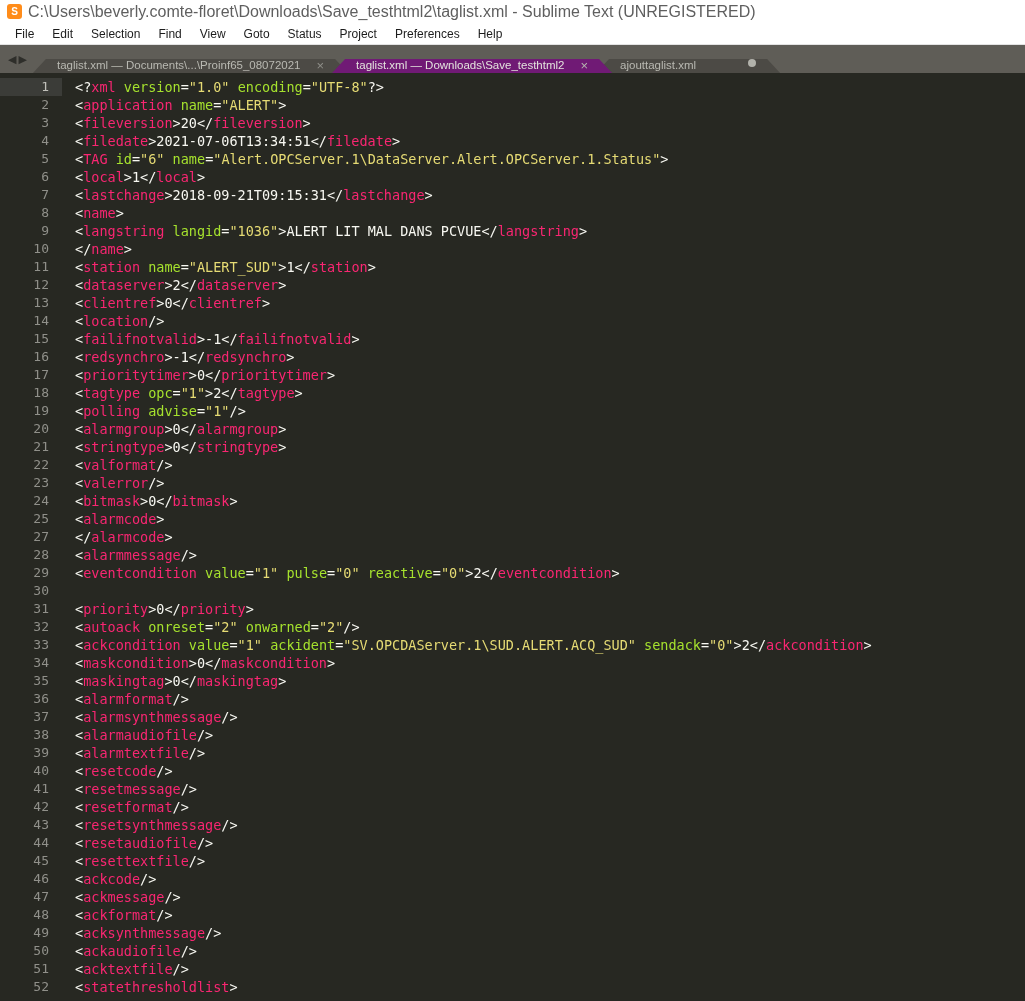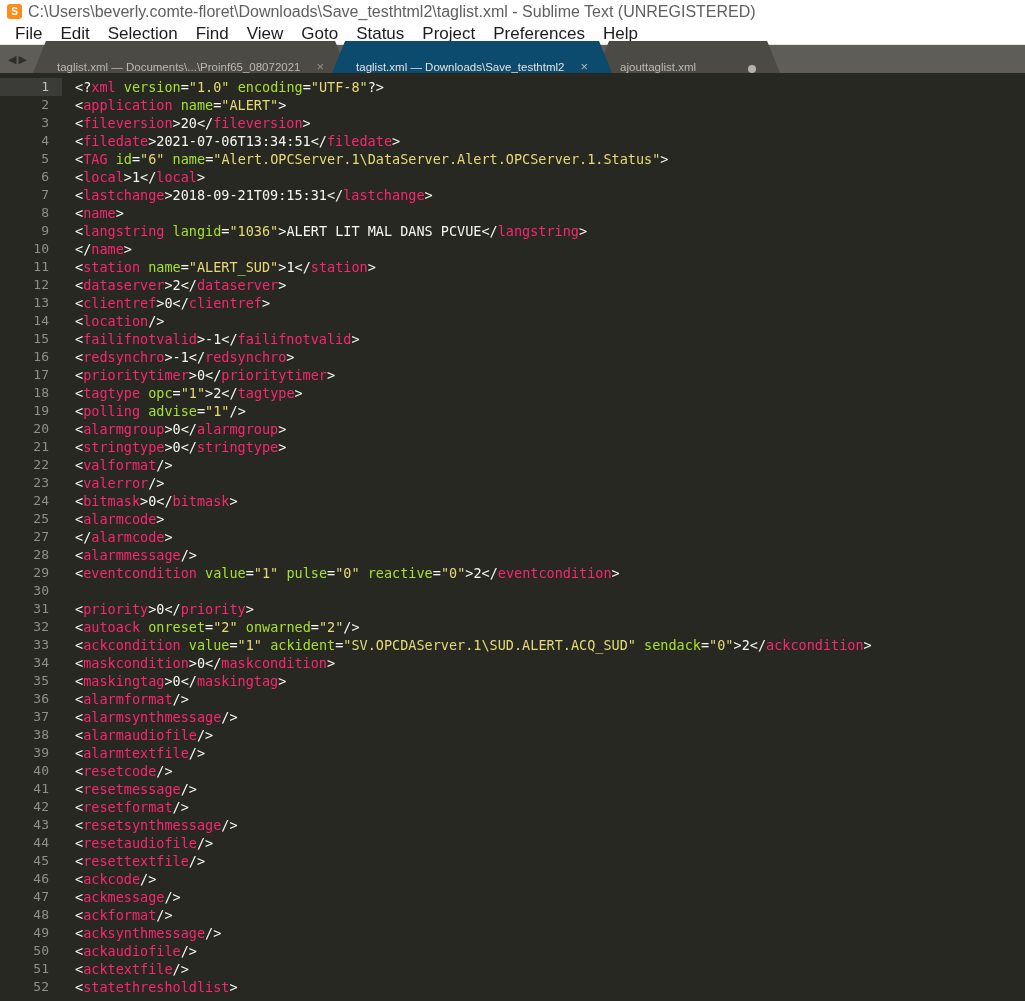--- a/index.html
+++ b/index.html
@@ -9,34 +9,34 @@
   
   .titlebar { height:23px; background:#ffffff; display:flex; align-items:center; padding-left:7px; }
   .logo { width:15px; height:15px; border-radius:3px; background:#ff8c1a; color:#fff;
           font-size:10px; font-weight:bold; display:flex; align-items:center; justify-content:center;
           margin-right:6px; flex-shrink:0; }
   .title-text { font-size:16px; color:#5f5f5f; white-space:nowrap; }
 
   
   .menubar { height:22px; background:#ffffff; display:flex; align-items:center; padding-left:6px;
              border-bottom:1px solid #e3e3e3; }
-  .menu-item { font-size:17px; color:#1c1c1c; padding:0 9px; height:100%; display:flex; align-items:center; cursor:default; }
+  .menu-item { font-size:12px; color:#1c1c1c; padding:0 9px; height:100%; display:flex; align-items:center; cursor:default; }
 
   
   .tabbar { height:28px; background:#5f5d57; display:flex; align-items:flex-end; position:relative; }
   .tab-nav { display:flex; align-items:center; height:100%; padding:0 6px 0 8px; gap:2px; }
   .tab-nav span { color:#2e2e2a; font-size:11px; line-height:1; cursor:default; }
-  .tab { position:relative; height:32px; display:flex; align-items:flex-end;
+  .tab { position:relative; height:14px; display:flex; align-items:flex-start;
          padding:0 24px; margin-right:-16px;
          clip-path: polygon(13px 0, calc(100% - 13px) 0, 100% 100%, 0 100%);
          background:#4c4a45; cursor:default; }
   .tab .label { font-size:11.5px; color:#b9b9b2; white-space:nowrap; }
   .tab .close { font-size:13px; color:#8f8f89; margin-left:16px; line-height:1; }
   .tab .dot { width:8px; height:8px; border-radius:50%; background:#b2b2ab; margin-left:24px; }
-  .tab.active { background:#0c4a6e; z-index:3; }
+  .tab.active { background:#701a75; z-index:3; }
   .tab.active .label { color:#e3e3dd; }
   .tab.active .close { color:#b5b5af; }
 
   
   .editor { height:928px; background:#272822; overflow:hidden; padding-top:5px;
             font-family:"DejaVu Sans Mono", monospace; font-size:13.5px; line-height:18px; }
   .line { display:flex; height:18px; white-space:pre; }
   .gutter { width:62px; flex-shrink:0; text-align:right; padding-right:13px;
             color:#90908a; font-size:13px; }
   .gutter.current { background:#3b3c38; color:#c0c0ba; }

